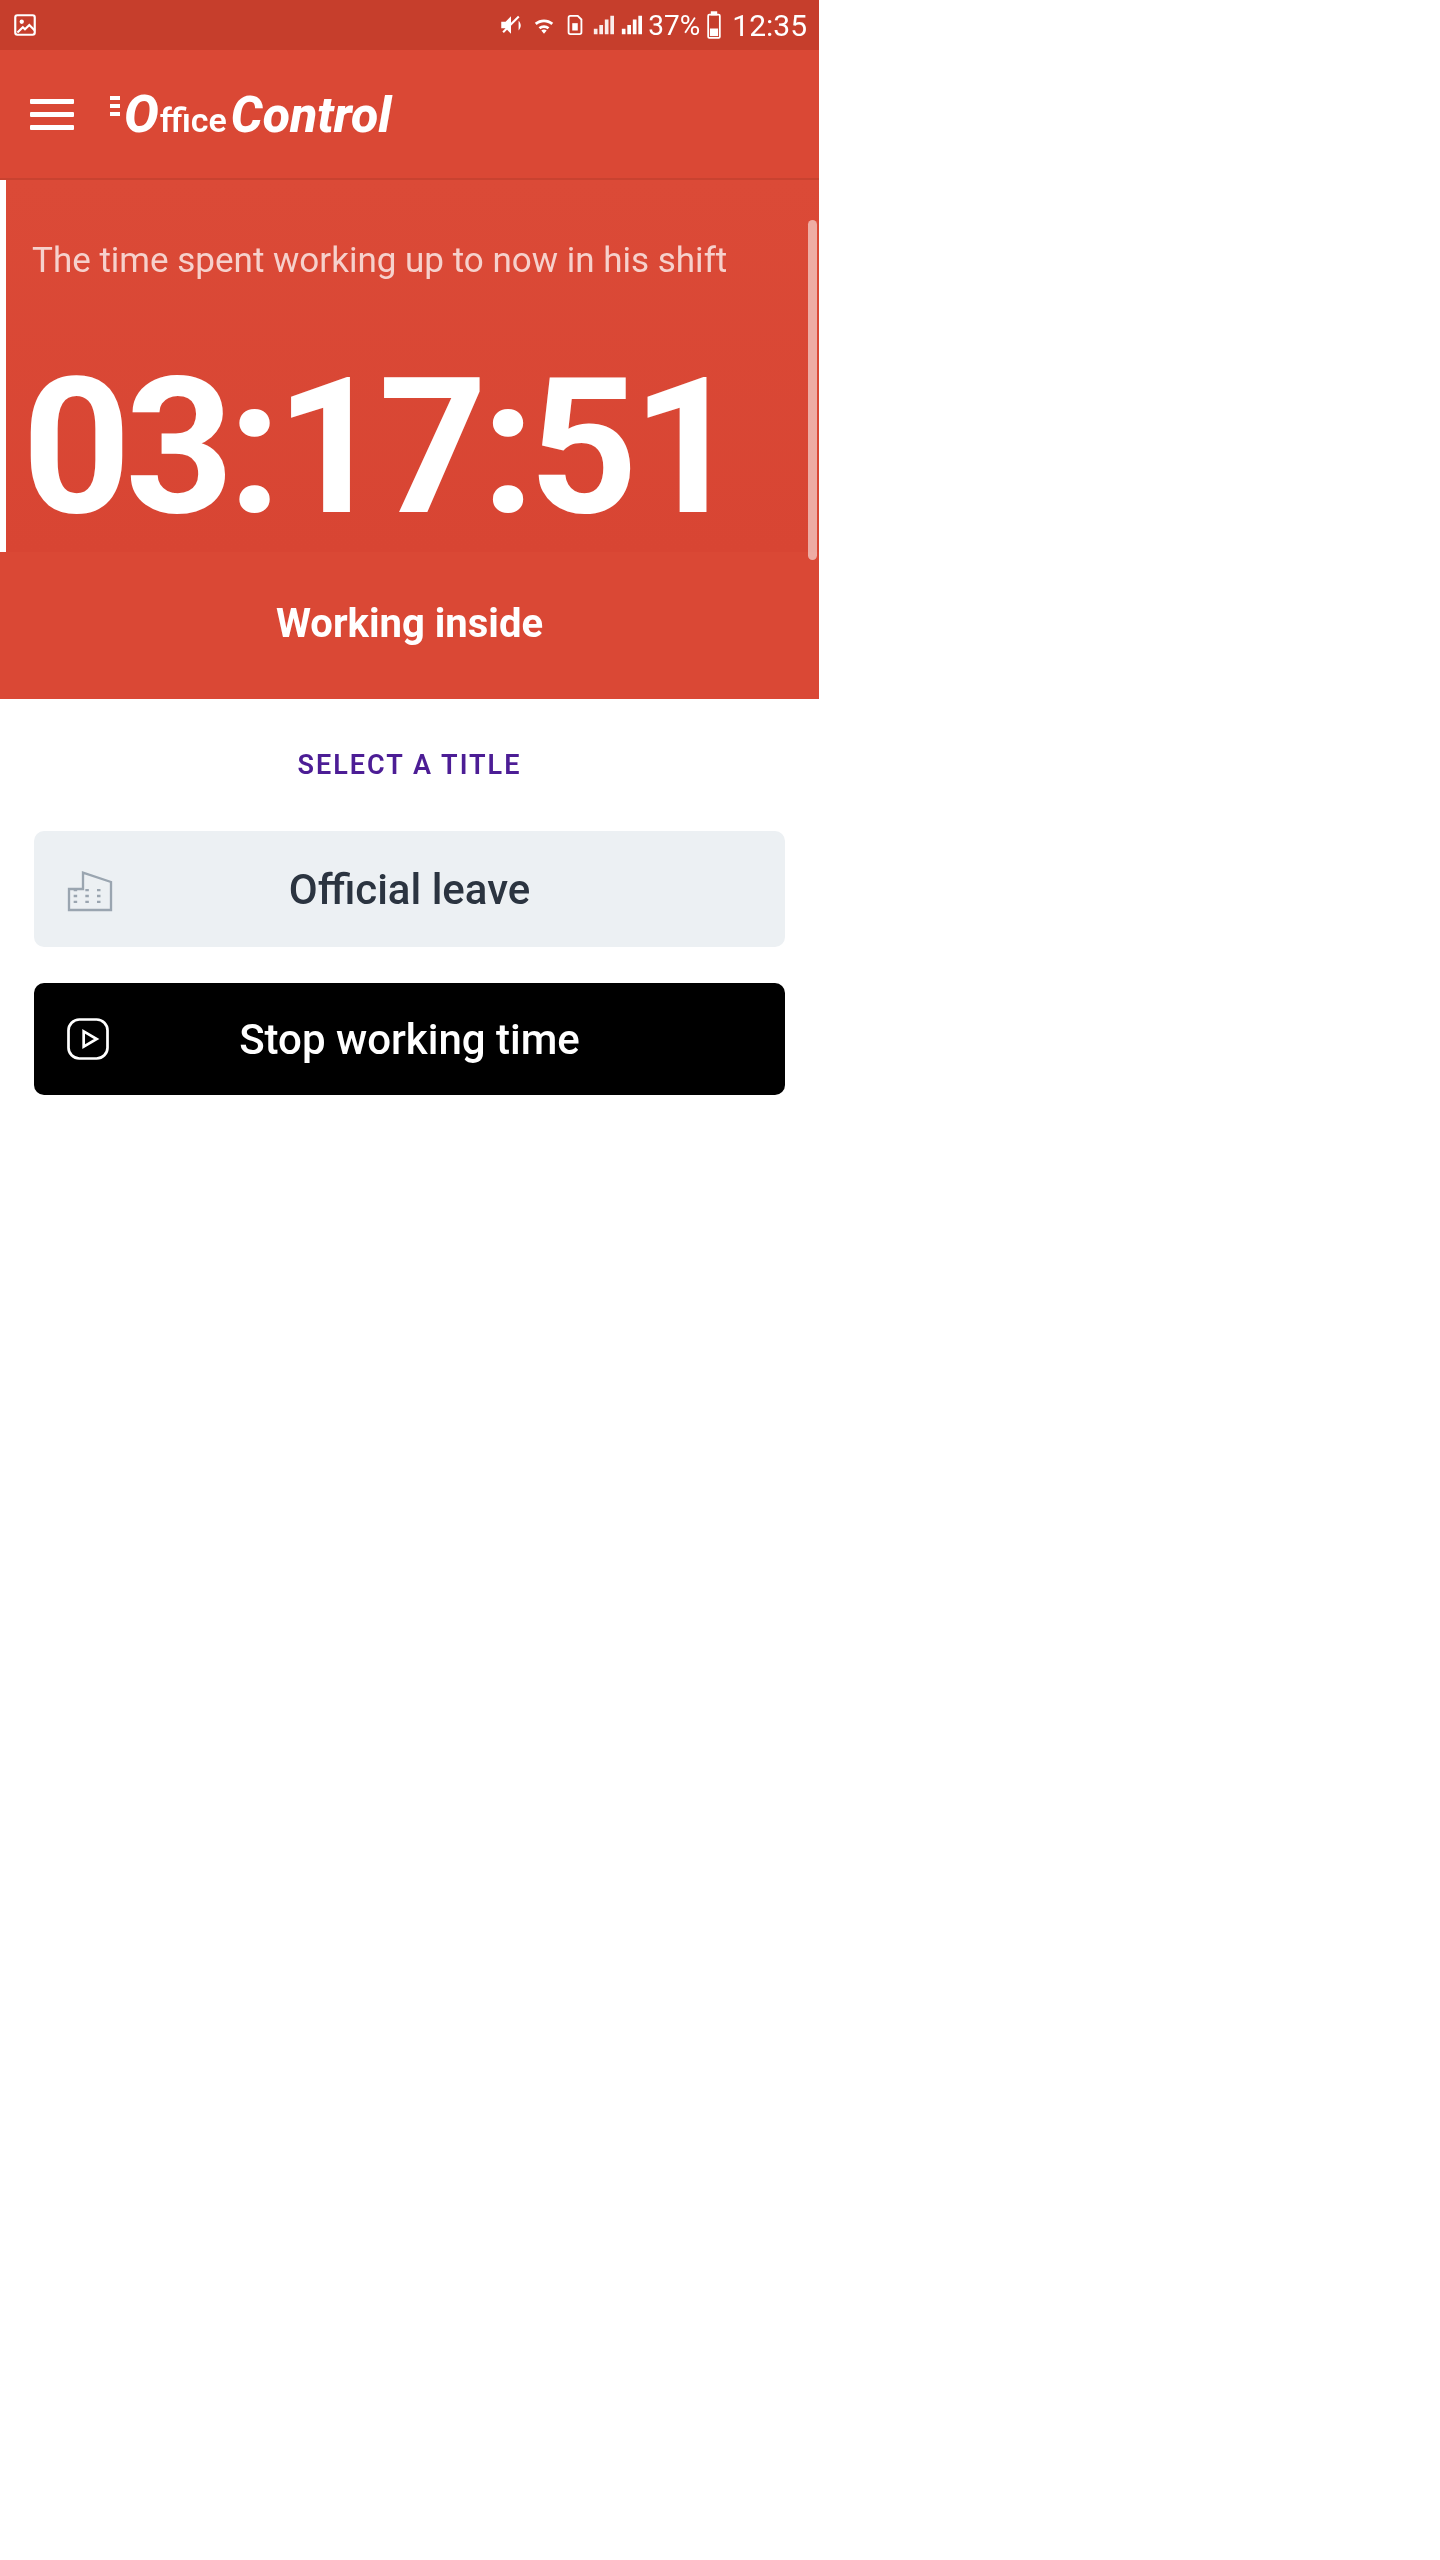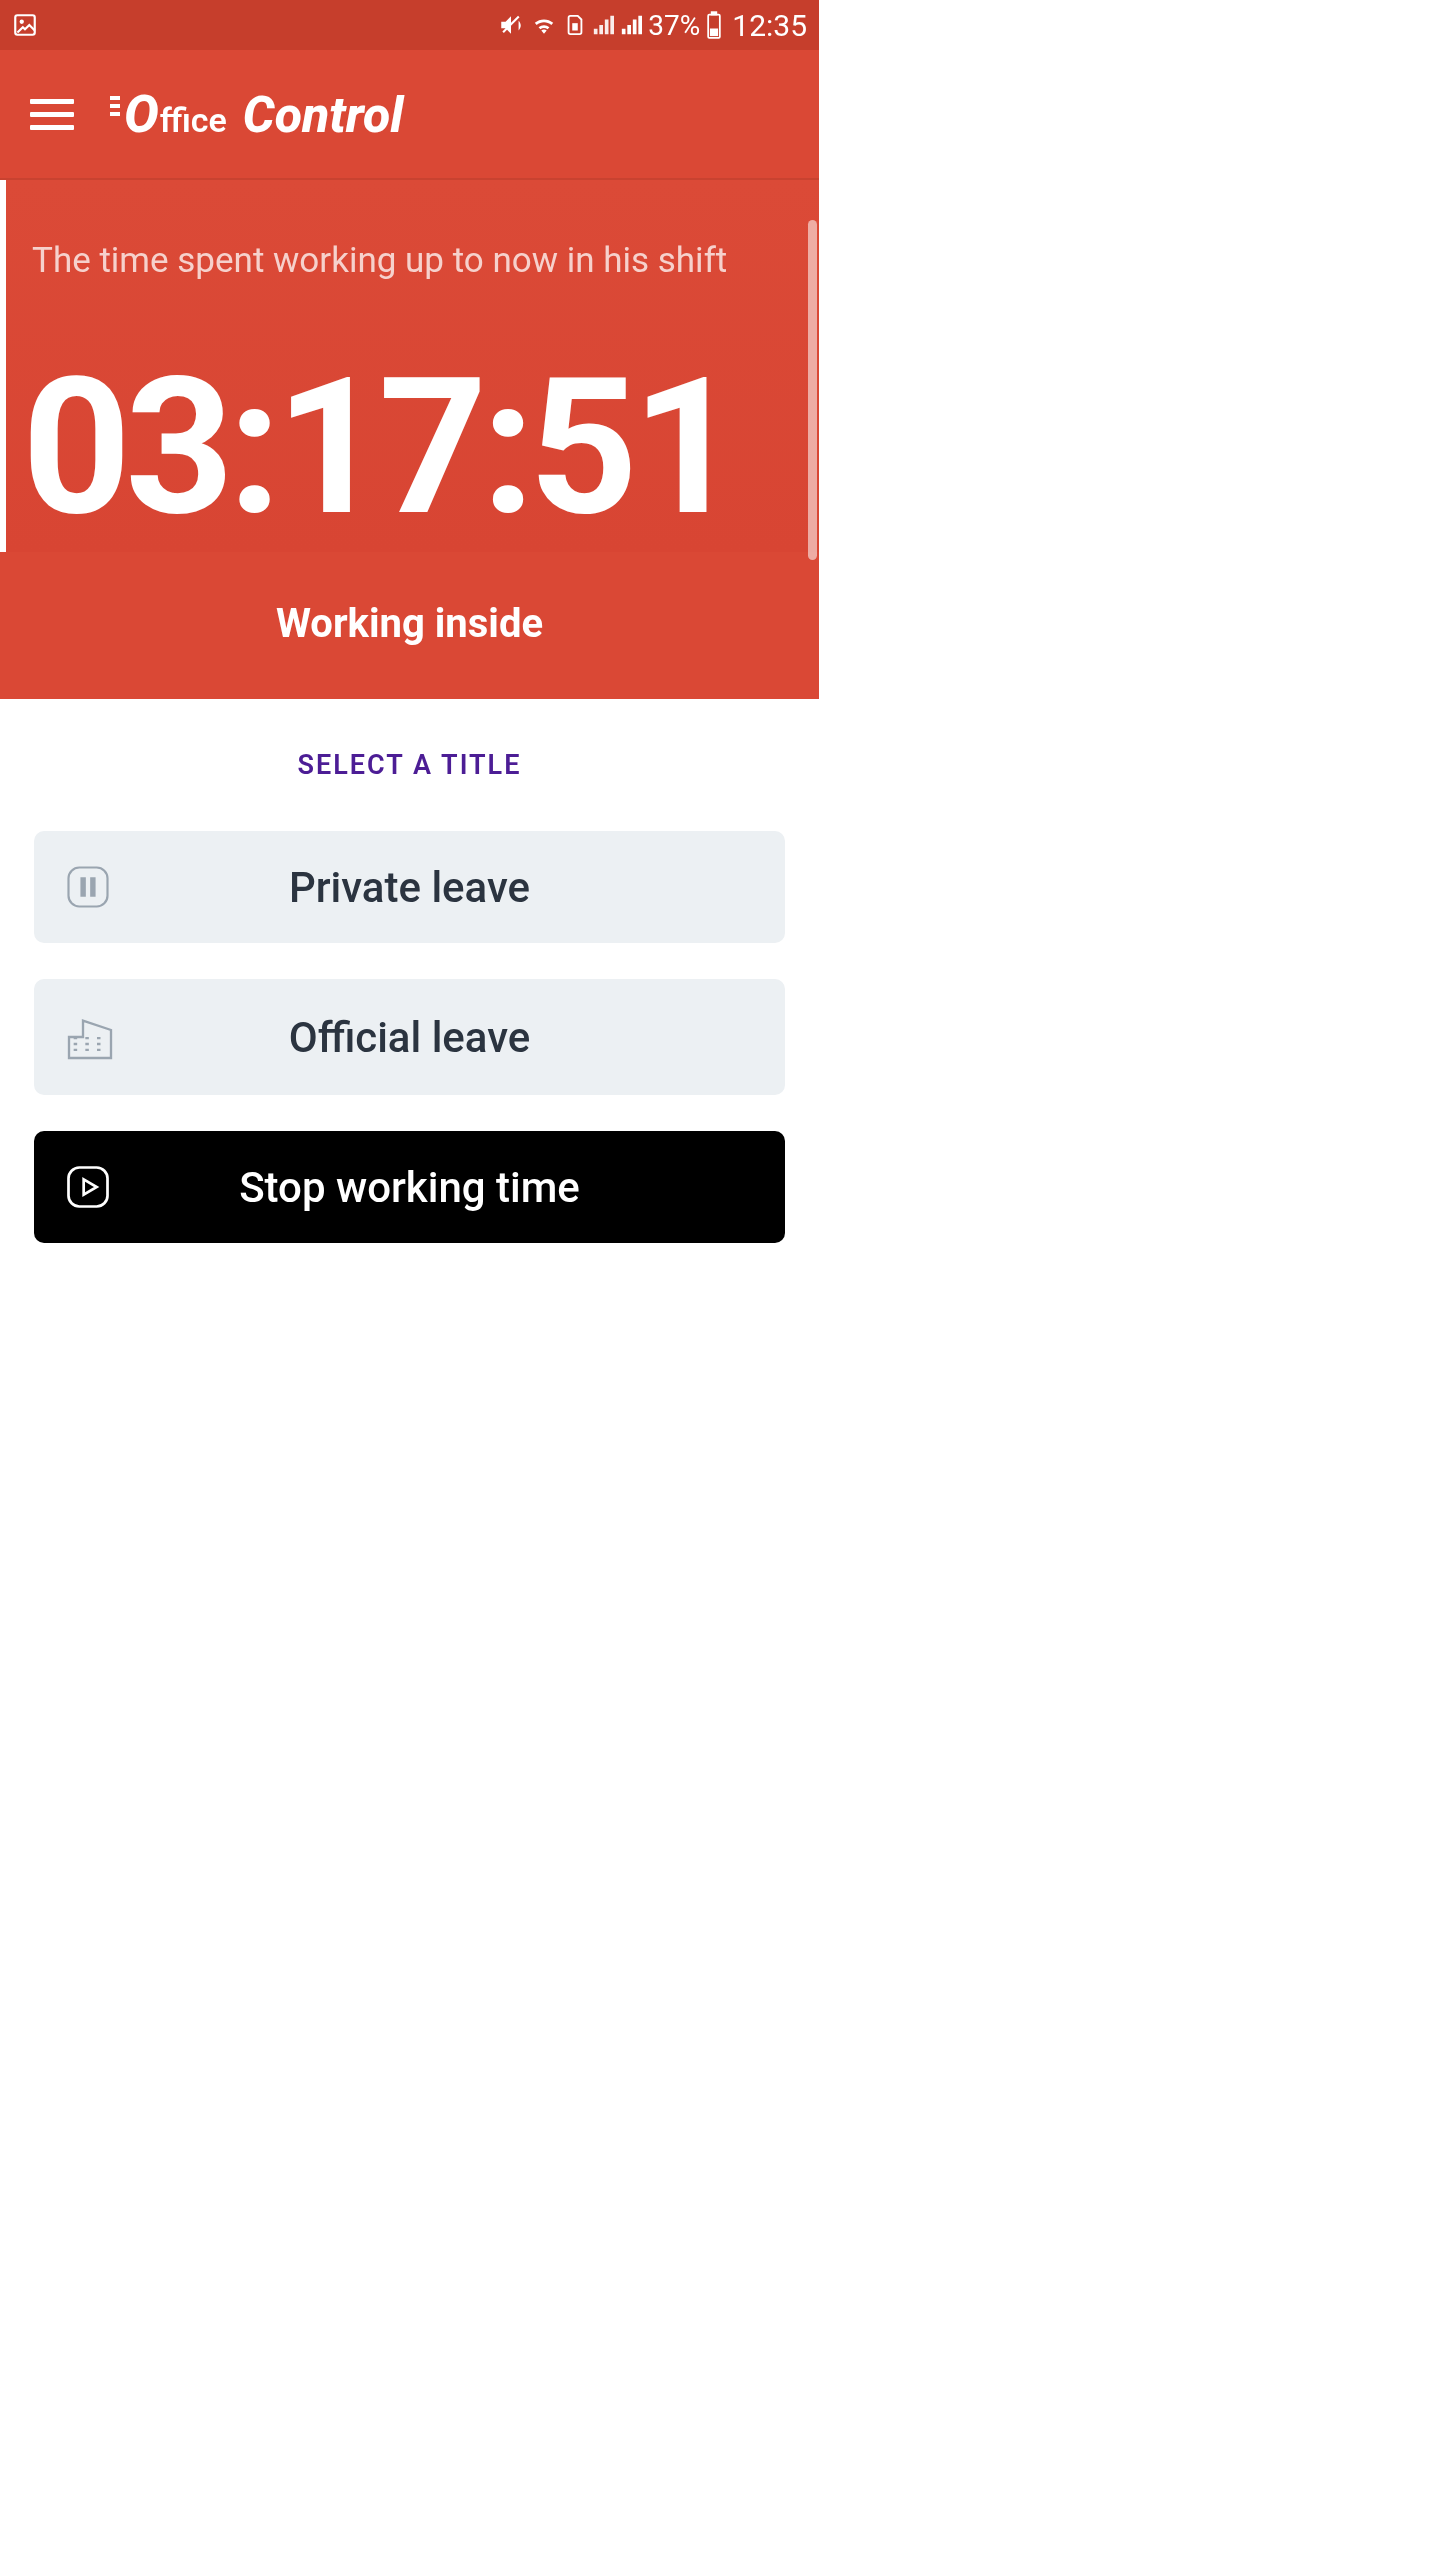--- a/index.html
+++ b/index.html
@@ -39,21 +39,21 @@
   }
   .hamburger div { width: 44px; height: 5px; background: #fff; border-radius: 1px; }
 
   .brand { display: flex; align-items: baseline; color: #fff; gap: 2px; }
   .brand .o-mark { font-style: italic; font-weight: 800; font-size: 52px; letter-spacing: -1px; position: relative; }
   .brand .o-mark::before {
     content:""; position:absolute; left:-14px; top:12px; width:10px; height:4px; background:#fff;
     box-shadow: 0 8px 0 #fff, 0 16px 0 #fff;
   }
   .brand .ffice { font-weight: 600; font-size: 34px; letter-spacing: 0px; }
-  .brand .control { font-style: italic; font-weight: 800; font-size: 50px; letter-spacing: 0px; margin-left: 14px; }
+  .brand .control { font-style: italic; font-weight: 800; font-size: 50px; letter-spacing: 0px; margin-left: 2px; }
 
   .hero {
     background: linear-gradient(#db4a37, #d84533);
     color: #fff;
     padding: 60px 28px 10px 26px;
     position: relative;
     margin-left: 6px;
   }
   .scroll-thumb {
     position: absolute; right: 2px; top: 40px; width: 9px; height: 340px;
@@ -188,30 +188,20 @@
 <div class="hero">
   <div class="scroll-thumb"></div>
   <div class="subtitle">The time spent working up to now in his shift</div>
   <div class="timer">03:17:51</div>
 </div>
 <div class="status-strip">Working inside</div>
 
 <div class="panel">
   <div class="heading">SELECT A TITLE</div>
 
-  <div class="option">
-    <span class="icon-slot">
-      <svg width="52" height="52" viewBox="0 0 48 48" fill="none" stroke="#9aa5b0" stroke-width="2">
-        <rect x="6" y="6" width="36" height="36" rx="10"></rect>
-        <rect x="17" y="15" width="5" height="18" fill="#9aa5b0" stroke="none"></rect>
-        <rect x="26" y="15" width="5" height="18" fill="#9aa5b0" stroke="none"></rect>
-      </svg>
-    </span>
-    <span class="label">Private leave</span>
-  </div>
 
   <div class="option">
     <span class="icon-slot">
       <svg width="56" height="56" viewBox="0 0 48 48" fill="none" stroke="#9aa5b0" stroke-width="2">
         <path d="M6 42V24h12V10l24 8v24H6z"></path>
         <path d="M10 30h3m-3 5h3m-3-10h3m7 10h3m-3-5h3m-3-5h3m7 10h3m-3-5h3m-3-5h3" stroke-width="2"></path>
       </svg>
     </span>
     <span class="label">Official leave</span>
   </div>

